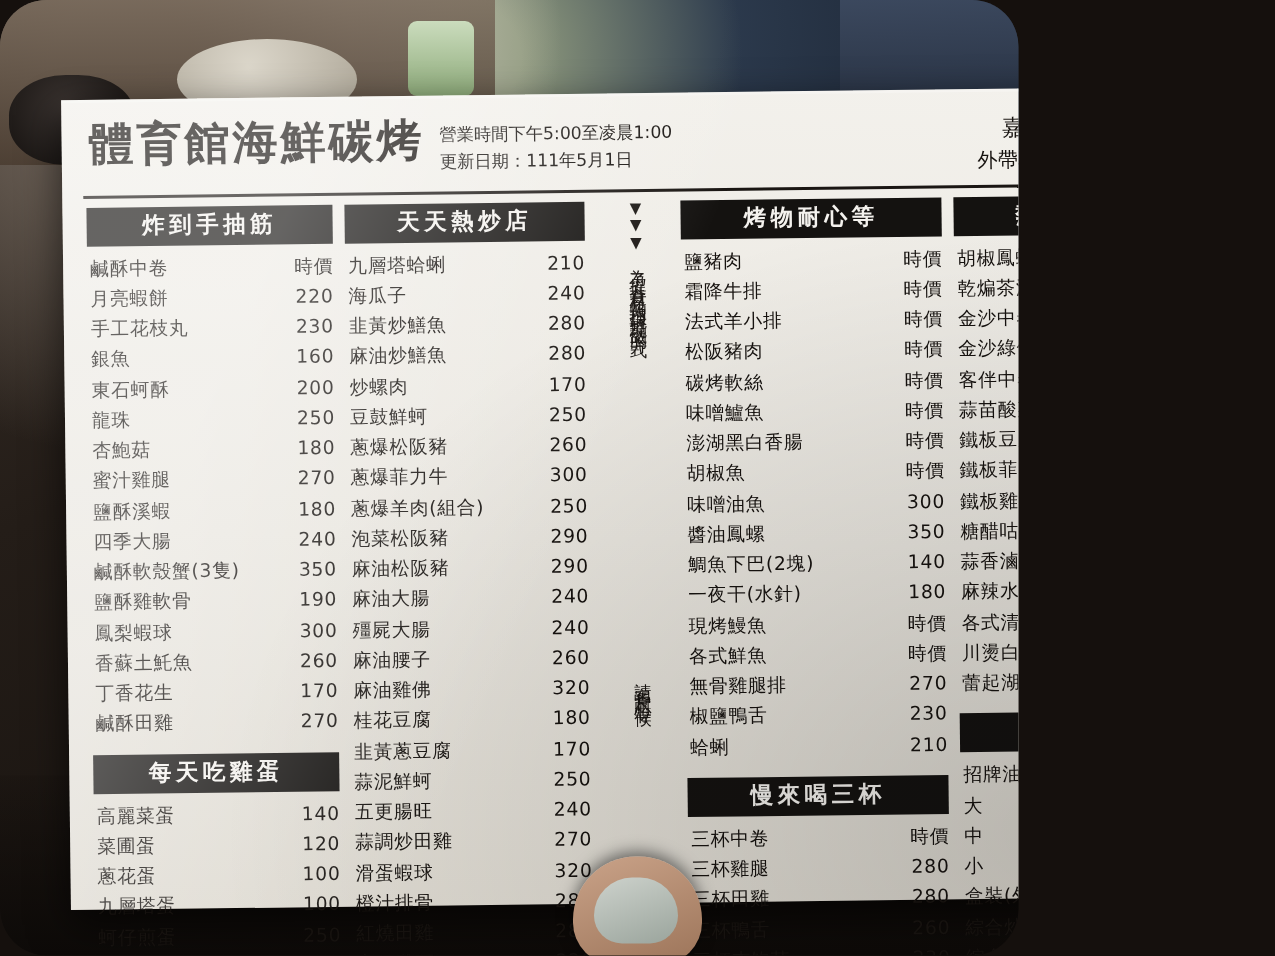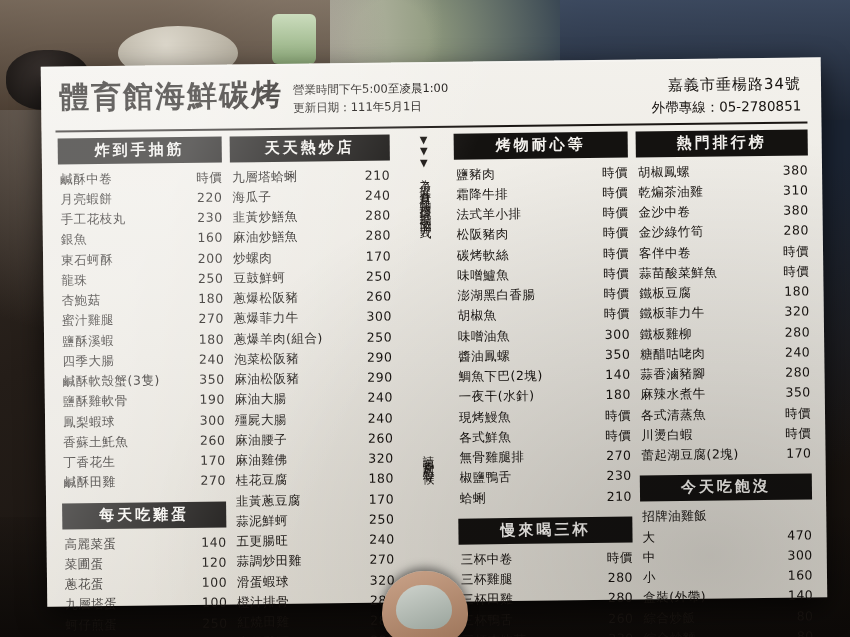--- a/index.html
+++ b/index.html
@@ -1,21 +1,21 @@
 <!DOCTYPE html>
 <html><head>
 <meta charset="utf-8">
 <style>
   html,body{margin:0;padding:0;}
   body{
     width:850px;height:637px;overflow:hidden;
     font-family:"DejaVu Sans", sans-serif;
     background:#15100d;
   }
-  #scene{position:relative;width:850px;height:637px;overflow:hidden;}
+  #scene{position:relative;width:679px;height:637px;overflow:hidden;border-radius:31px;}
 
   
   .bg{position:absolute;inset:0;
     background:
       radial-gradient(circle at 12% 8%, #6d6258 0 6%, rgba(0,0,0,0) 30%),
       radial-gradient(circle at 30% 4%, #cfc9be 0 4%, rgba(0,0,0,0) 22%),
       radial-gradient(circle at 46% 6%, #8f9a7e 0 5%, rgba(0,0,0,0) 26%),
       radial-gradient(circle at 62% 3%, #2c3a4d 0 8%, rgba(0,0,0,0) 34%),
       radial-gradient(circle at 88% 10%, #1b2433 0 14%, rgba(0,0,0,0) 44%),
       linear-gradient(160deg,#3a312a 0%,#241d18 40%,#120e0b 100%);

